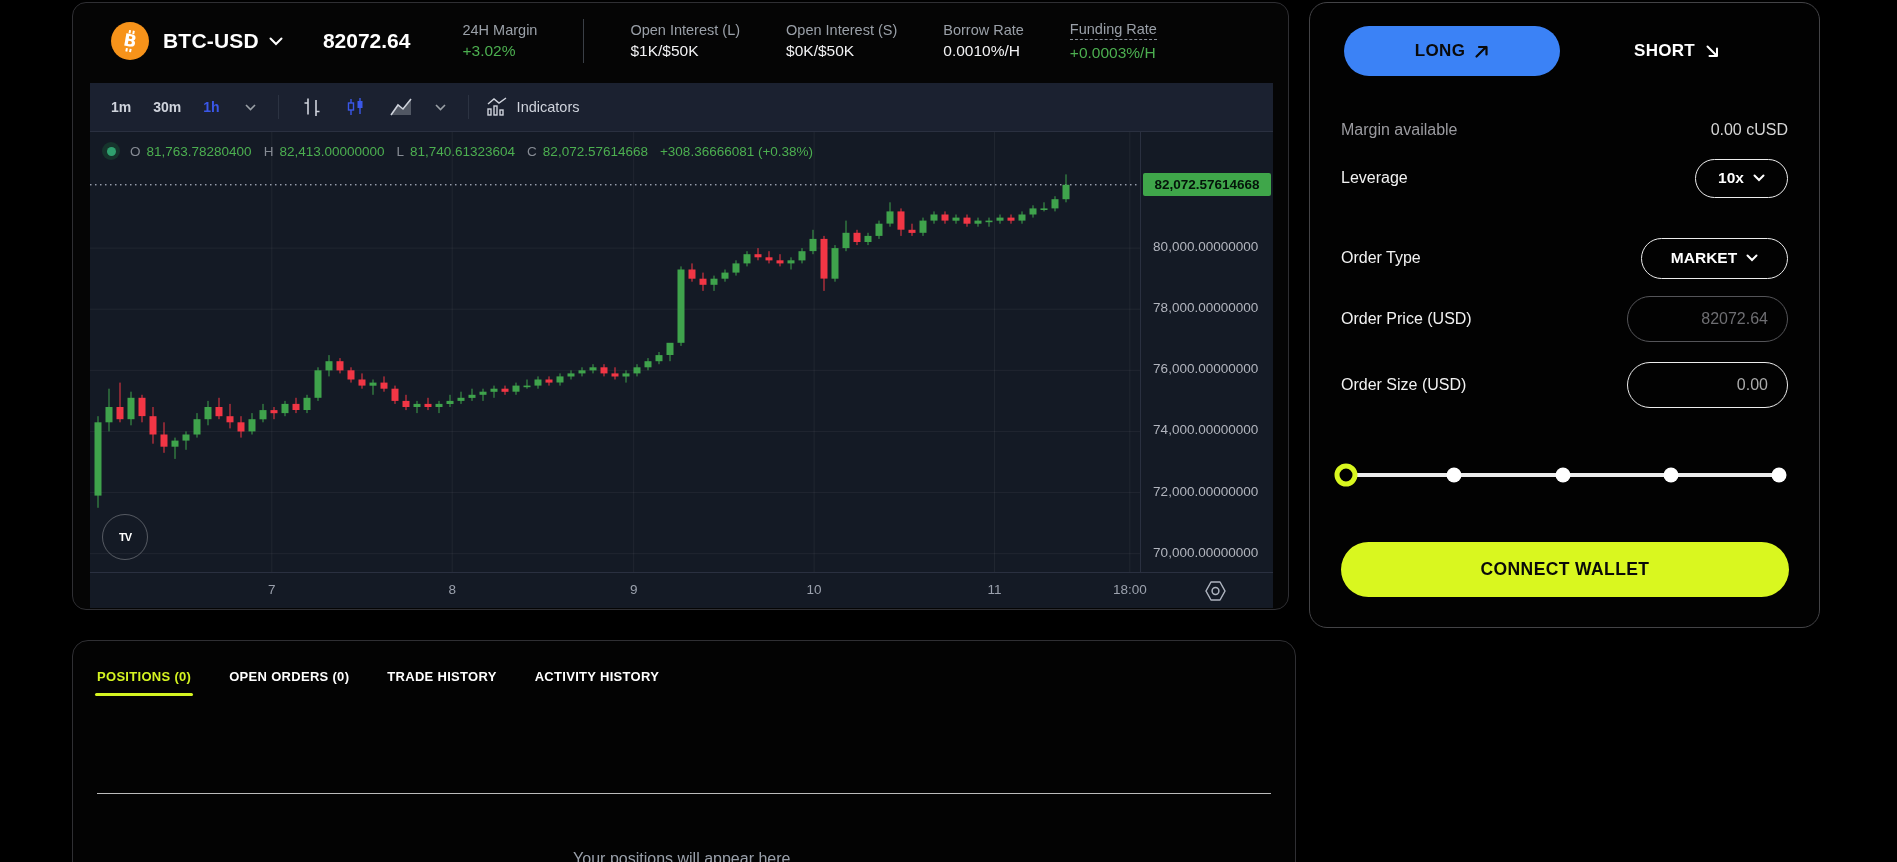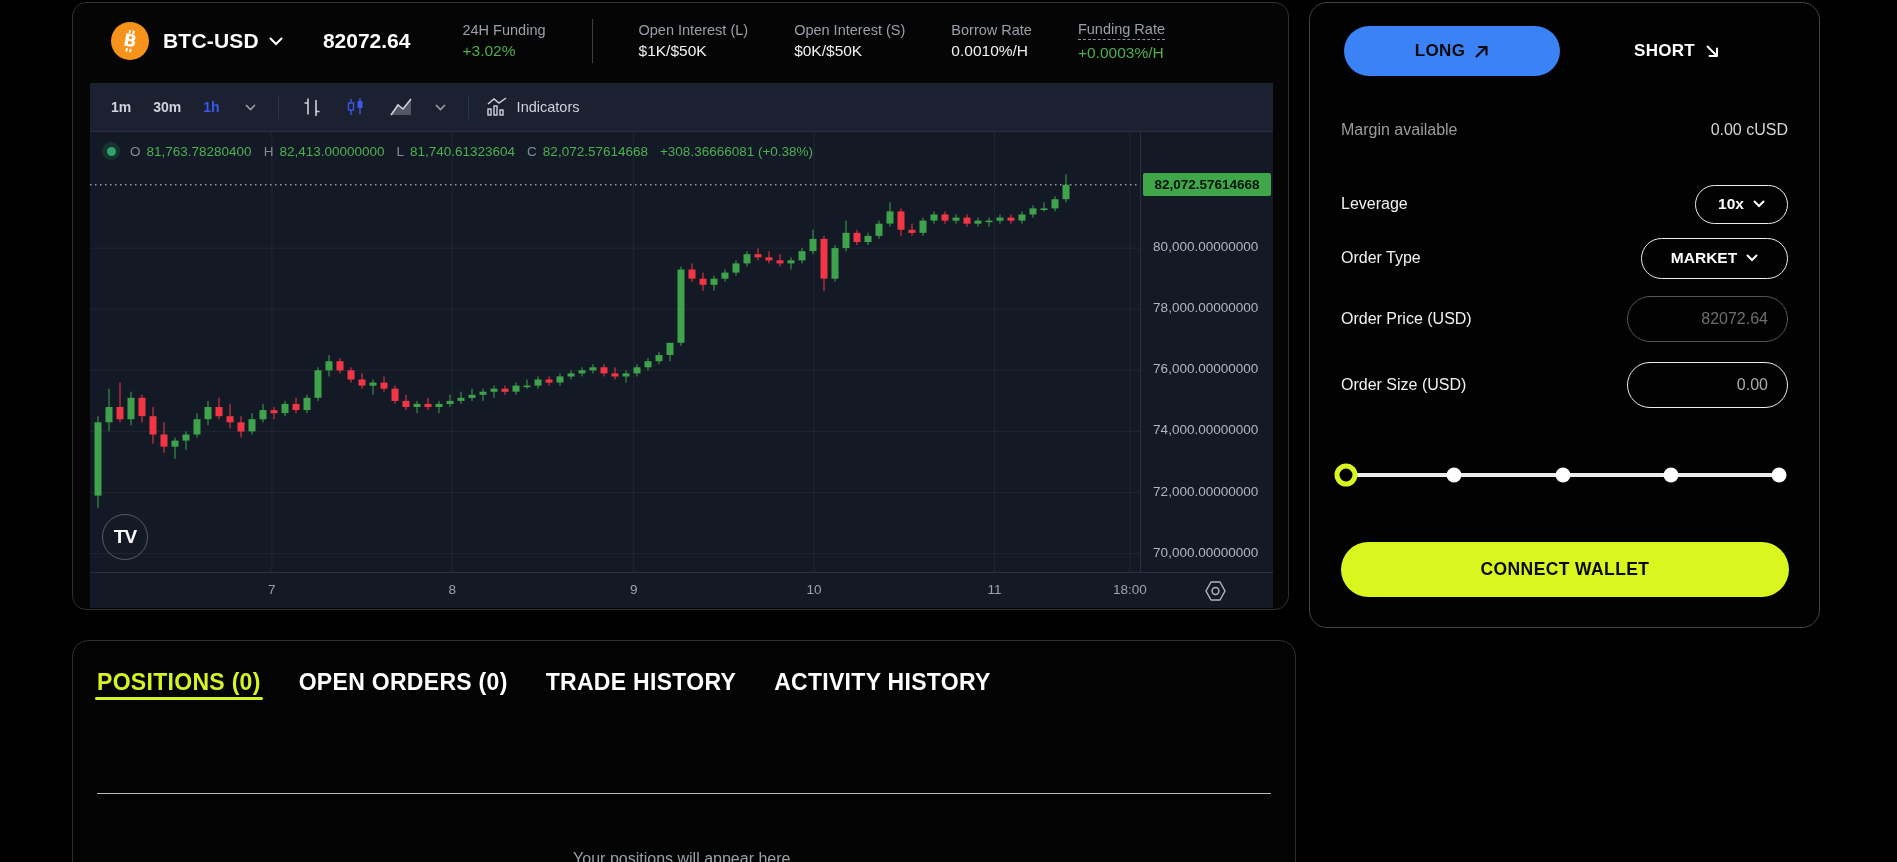--- a/index.html
+++ b/index.html
@@ -31,21 +31,21 @@
   .vsep{width:1px;height:24px;background:#2c3342;margin:0 6px;}
   .indicators{display:flex;align-items:center;gap:8px;cursor:pointer;color:#cfd3dc;font-size:14.5px;}
   .tv-main{display:flex;height:440px;}
   .tv-pane{position:relative;width:1051px;height:440px;overflow:hidden;}
   .legend{position:absolute;left:12px;top:10px;display:flex;align-items:center;gap:6px;font-size:13.5px;white-space:nowrap;}
   .lgd-chip{width:18px;height:18px;border-radius:50%;background:#16342c;display:flex;align-items:center;justify-content:center;margin-right:4px;}
   .lgd-chip i{width:9px;height:9px;border-radius:50%;background:#2fa06e;display:block;}
   .legend .k{color:#868b94;}
   .legend .v{color:#4caf50;margin-right:6px;}
   .tv-logo{position:absolute;left:12px;bottom:12px;width:44px;height:44px;border-radius:50%;border:1.5px solid rgba(255,255,255,.28);
-           display:flex;align-items:center;justify-content:center;font-weight:800;font-size:19px;letter-spacing:-1px;color:#fff;cursor:pointer;}
+           display:flex;align-items:center;justify-content:center;font-weight:800;font-size:11px;letter-spacing:-1px;color:#fff;cursor:pointer;}
   .tv-axis-y{position:relative;width:132px;height:440px;border-left:1px solid #2a3040;background:#141a25;}
   .ylab{position:absolute;left:12px;font-size:13.5px;color:#b2b5be;white-space:nowrap;}
   .price-badge{position:absolute;left:2px;right:2px;height:23px;background:#3fa64a;color:#04140a;font-size:13.5px;font-weight:700;
                display:flex;align-items:center;justify-content:center;border-radius:2px;}
   .tv-axis-x{position:relative;height:35px;border-top:1px solid #2a3040;background:#141a25;}
   .xlab{position:absolute;top:9px;transform:translateX(-50%);font-size:13.5px;color:#9ba1ad;}
   .gear{position:absolute;right:44px;top:5px;cursor:pointer;}
 
   
   .right-card{left:1309px;top:2px;width:511px;height:626px;border-radius:18px;border-color:#434346;background:#020202;}
@@ -67,21 +67,21 @@
   .slider{position:absolute;left:36px;right:40px;top:452px;height:40px;}
   .slider .track{position:absolute;left:0;right:0;top:18px;height:4px;background:#ededed;border-radius:2px;}
   .sdot{position:absolute;top:20px;width:15px;height:15px;border-radius:50%;background:#fff;transform:translate(-50%,-50%);cursor:pointer;}
   .shandle{position:absolute;top:20px;width:13px;height:13px;border-radius:50%;background:#000;border:5.5px solid #d9f71f;transform:translate(-50%,-50%);cursor:grab;}
   .wallet-btn{position:absolute;left:31px;top:539px;width:448px;height:55px;border-radius:999px;background:#d9f71f;color:#0a0a0a;
               font-size:17.5px;font-weight:800;display:flex;align-items:center;justify-content:center;letter-spacing:.4px;cursor:pointer;}
 
   
   .bottom-card{left:72px;top:640px;width:1224px;height:252px;background:#030303;}
   .tabs{position:absolute;left:24px;top:28px;display:flex;gap:38px;}
-  .tab{font-size:23px;font-weight:700;color:#fff;letter-spacing:.3px;cursor:pointer;position:relative;padding-bottom:4px;}
+  .tab{font-size:13px;font-weight:700;color:#fff;letter-spacing:.3px;cursor:pointer;position:relative;padding-bottom:12px;}
   .tab.active{color:#d5f421;}
   .tab.active::after{content:"";position:absolute;left:-2px;right:-2px;bottom:0;height:3px;background:#d5f421;border-radius:2px;}
   .thead{position:absolute;left:24px;right:24px;top:106px;display:grid;
          grid-template-columns:154px 148px 154px 143px 148px 149px 1fr;}
   .thead .col{font-size:15.5px;color:#9aa0aa;}
   .tbl-divider{position:absolute;left:24px;right:24px;top:152px;height:1px;background:#dcdcdc;opacity:.85;}
   .empty-msg{position:absolute;left:0;right:0;top:192px;text-align:center;font-size:16px;color:#9aa0aa;margin-top:17px;}
 </style>
 </head>
 <body>
@@ -101,21 +101,21 @@
       </div>
       <div class="pair-name">
         <span class="nm">BTC-USD</span>
         <svg width="14" height="9" viewBox="0 0 14 9">
             <path d="M1.5 1.5l5.5 5.5 5.5-5.5" stroke="#fff" stroke-width="2" fill="none" stroke-linecap="round"></path>
           </svg>
       </div>
       <div class="pair-price">82072.64</div>
       <div class="stats" id="header-stats">
           <div class="stat">
-            <div class="lb">24H Funding</div>
+            <div class="lb">24H Margin</div>
             <div class="vl green">+3.02%</div>
           </div>
           <div class="vdiv"></div>
           <div class="stat">
             <div class="lb">Open Interest (L)</div>
             <div class="vl">$1K/$50K</div>
           </div>
           <div class="stat">
             <div class="lb">Open Interest (S)</div>
             <div class="vl">$0K/$50K</div>
@@ -429,21 +429,21 @@
       <svg width="15" height="15" viewBox="0 0 15 15">
         <path d="M2.5 2.5L12 12M12 4.5V12H4.5" stroke="#fff" stroke-width="2" fill="none" stroke-linecap="round" stroke-linejoin="round"></path>
       </svg>
     </div>
 
     <div class="rrow" style="top:110px;height:34px;">
       <span class="flabel muted">Margin available</span>
       <span class="fvalue">0.00 cUSD</span>
     </div>
 
-    <div class="rrow" style="top:180px;height:42px;">
+    <div class="rrow" style="top:154px;height:42px;">
       <span class="flabel">Leverage</span>
       <div class="pill lev">
         <span>10x</span>
         <svg width="12" height="8" viewBox="0 0 12 8">
             <path d="M1.5 1.5L6 6l4.5-4.5" stroke="#fff" stroke-width="2" fill="none" stroke-linecap="round"></path>
           </svg>
       </div>
     </div>
 
     <div class="rrow" style="top:233px;height:44px;">

